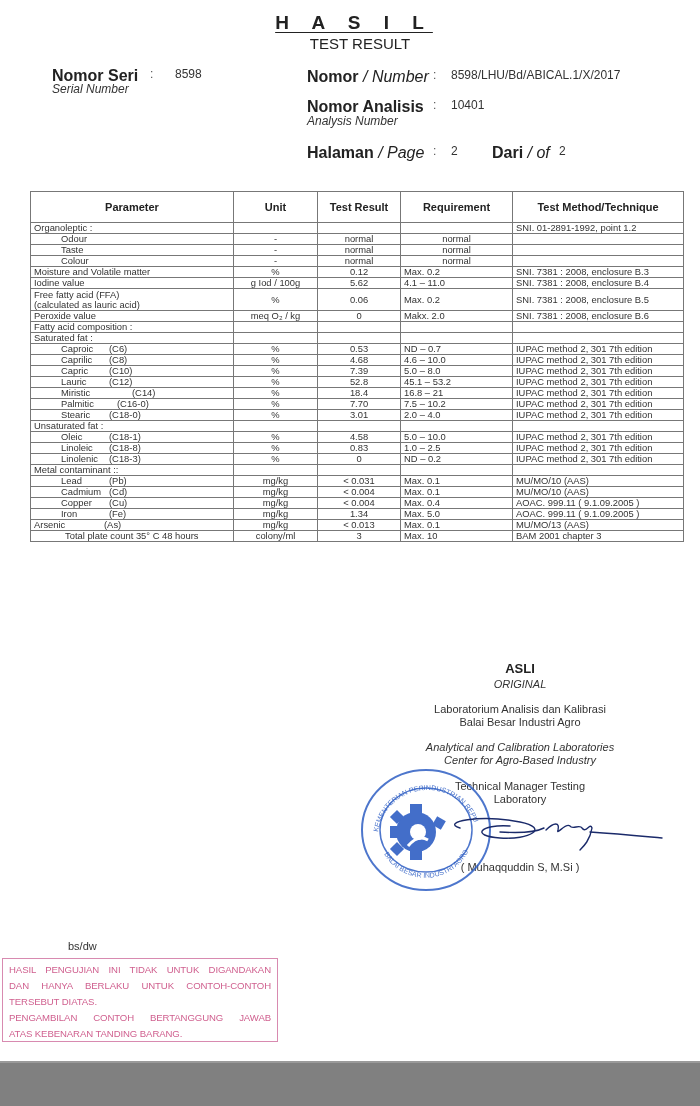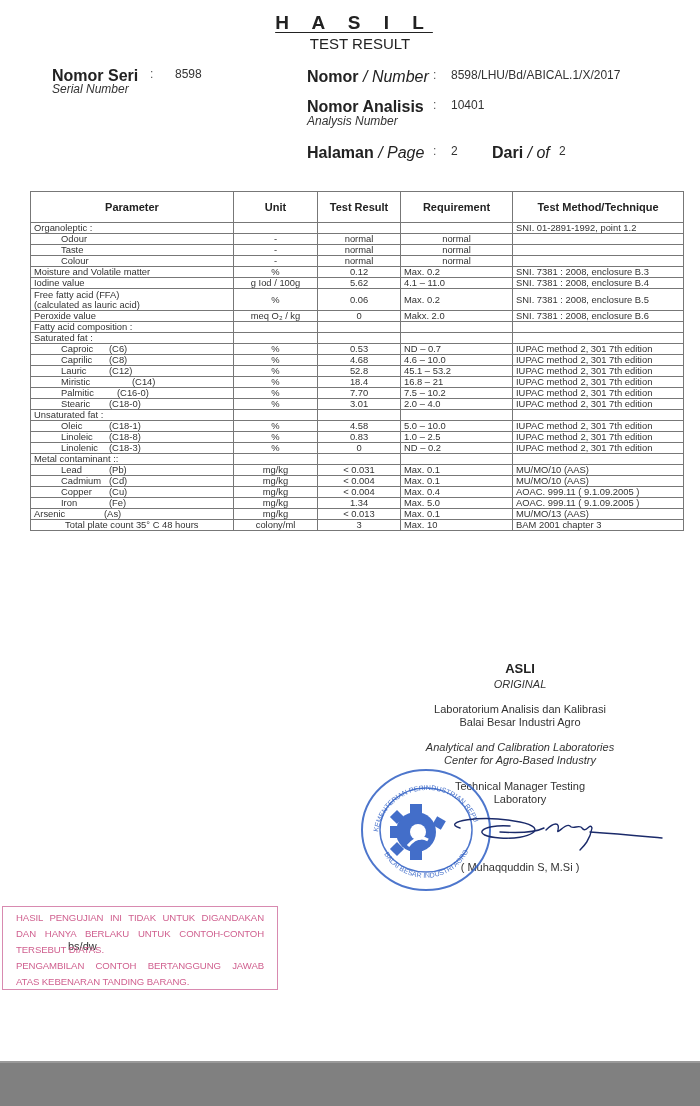--- a/index.html
+++ b/index.html
@@ -28,21 +28,21 @@
   .orig { top:678px; font-style:italic; font-size:11px; color:#333; }
   .lab1 { top:703px; font-size:11px; color:#333; }
   .lab2 { top:716px; font-size:11px; color:#333; }
   .lab3 { top:741px; font-size:11px; font-style:italic; color:#333; }
   .lab4 { top:754px; font-size:11px; font-style:italic; color:#333; }
   .tm1 { top:780px; font-size:11px; color:#333; }
   .tm2 { top:793px; font-size:11px; color:#333; }
   .signer { top:861px; font-size:11px; color:#333; }
 
   .initials { left:68px; top:940px; font-size:11px; color:#333; }
-  .notice { left:2px; top:906px; width:276px; height:84px; border:1.5px solid #d88ab0; box-sizing:border-box; padding:3px 13px; }
+  .notice { left:2px; top:958px; width:276px; height:84px; border:1.5px solid #d88ab0; box-sizing:border-box; padding:3px 6px; }
   .notice p { margin:0; font-size:9.6px; line-height:16px; color:#d0608f; letter-spacing:-0.1px; white-space:nowrap; }
   .notice p.just { text-align:justify; text-align-last:justify; }
   .bottom-bar { left:0; top:1061px; width:700px; height:45px; background:#808080; border-top:2px solid #9a9a9a; }
   .stamp { left:356px; top:764px; width:140px; height:130px; }
   .sig { left:440px; top:800px; width:230px; height:60px; }
 </style>
 </head>
 <body>
 
 <div class="abs title-hasil">H A S I L</div>
@@ -170,20 +170,27 @@
         <td class="c">%</td>
         <td class="c">0.53</td>
         <td>ND – 0.7</td>
         <td>IUPAC method 2, 301 7th edition</td>
       </tr>
       <tr>
         <td class="ind1"><span style="display: inline-block; width: 48px;">Caprilic</span><span>(C8)</span></td>
         <td class="c">%</td>
         <td class="c">4.68</td>
         <td>4.6 – 10.0</td>
+        <td>IUPAC method 2, 301 7th edition</td>
+      </tr>
+      <tr>
+        <td class="ind1"><span style="display: inline-block; width: 48px;">Capric</span><span>(C10)</span></td>
+        <td class="c">%</td>
+        <td class="c">7.39</td>
+        <td>5.0 – 8.0</td>
         <td>IUPAC method 2, 301 7th edition</td>
       </tr>
       <tr>
         <td class="ind1"><span style="display: inline-block; width: 48px;">Lauric</span><span>(C12)</span></td>
         <td class="c">%</td>
         <td class="c">52.8</td>
         <td>45.1 – 53.2</td>
         <td>IUPAC method 2, 301 7th edition</td>
       </tr>
       <tr>

